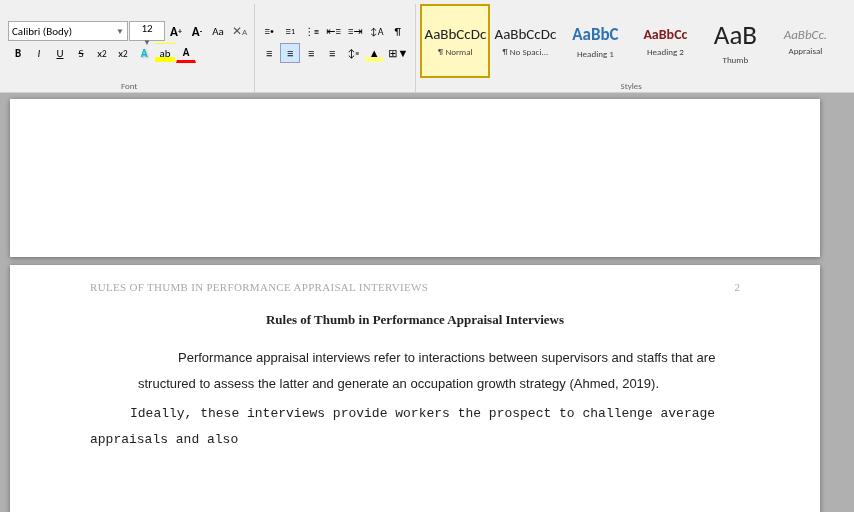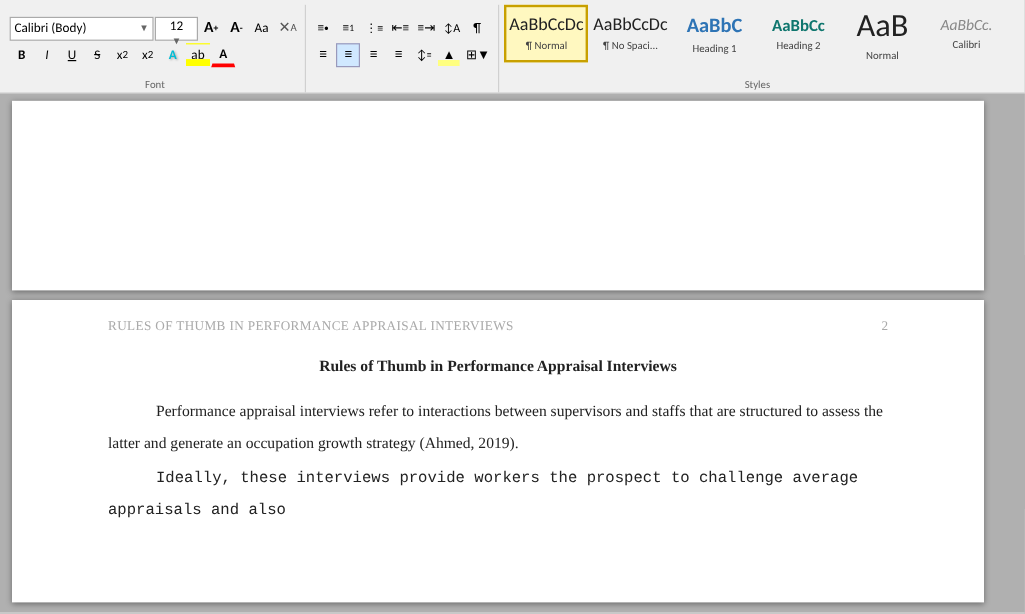--- a/index.html
+++ b/index.html
@@ -41,21 +41,21 @@
       min-width: 20px; height: 20px; padding: 0 2px; font-size: 11px; cursor: pointer;
       border: 1px solid transparent; background: transparent; white-space: nowrap;
     }
     .r-combo {
       display: flex; align-items: center; border: 1px solid #aaa; background: white;
       height: 20px; padding: 0 3px; font-size: 11px; gap: 2px; cursor: pointer;
     }
     .r-combo-arrow { font-size: 8px; color: #666; }
     .s-box {
       display: flex; flex-direction: column; align-items: center; justify-content: center;
-      width: 70px; height: 48px; cursor: pointer; border: 1px solid transparent; padding: 2px;
+      width: 70px; height: 74px; cursor: pointer; border: 1px solid transparent; padding: 2px;
     }
     .s-box.sel { background: #fff8c0; border: 2px solid #c8a000; }
     .s-lbl { font-size: 9px; color: #444; text-align: center; margin-top: 2px; }
   </style>
 </head>
 <body>
 
 <div class="rib">
   <div class="rib-inner">
 
@@ -127,32 +127,32 @@
           <div class="sbox-preview" style="font-size:15px;font-family:Calibri,sans-serif;color:#222;">AaBbCcDc</div>
           <div class="s-lbl">¶ No Spaci...</div>
         </div>
 
         <div class="s-box">
           <div class="sbox-preview" style="font-size:17px;font-family:Calibri,sans-serif;color:#2e74b5;font-weight:bold;">AaBbC</div>
           <div class="s-lbl">Heading 1</div>
         </div>
 
         <div class="s-box">
-          <div class="sbox-preview" style="font-size:14px;font-family:Calibri,sans-serif;color:#0f766e;font-weight:bold;">AaBbCc</div>
+          <div class="sbox-preview" style="font-size:14px;font-family:Calibri,sans-serif;color:#7f1d1d;font-weight:bold;">AaBbCc</div>
           <div class="s-lbl">Heading 2</div>
         </div>
 
         <div class="s-box">
           <div class="sbox-preview" style="font-size:27px;font-family:Calibri,sans-serif;color:#222;">AaB</div>
-          <div class="s-lbl">Normal</div>
+          <div class="s-lbl">Thumb</div>
         </div>
 
         <div class="s-box">
           <div class="sbox-preview" style="font-size:13px;font-family:Calibri,sans-serif;color:#888;font-style:italic;">AaBbCc.</div>
-          <div class="s-lbl">Calibri</div>
+          <div class="s-lbl">Appraisal</div>
         </div>
 
       </div>
       <span class="r-sect-label">Styles</span>
     </div>
 
   </div>
 </div>
 
 <div class="doc-area" style="height: calc(512px - 80px); background:#b0b0b0; padding: 6px 10px; overflow:hidden;">
@@ -160,21 +160,21 @@
   <div class="page page-first" style="width:810px;height:158px;background:white;box-shadow:0 1px 5px rgba(0,0,0,0.4);padding:20px 80px;font-family:'Times New Roman',serif;">
   </div>
 
   <div class="page page-second" style="width:810px;height:252px;background:white;box-shadow:0 1px 5px rgba(0,0,0,0.4);padding:16px 80px;font-family:'Times New Roman',serif;margin-top:8px;">
     <div class="page-header" style="display:flex;justify-content:space-between;margin-bottom:14px;">
       <span style="font-size:11px;color:#aaa;font-family:'Times New Roman',serif;letter-spacing:0.3px;text-transform:uppercase;">RULES OF THUMB IN PERFORMANCE APPRAISAL INTERVIEWS</span>
       <span style="font-size:11px;color:#aaa;font-family:'Times New Roman',serif;">2</span>
     </div>
     <div class="page-body">
       <div class="doc-title" style="text-align:center;font-weight:bold;margin-bottom:12px;font-size:13px;font-family:'Times New Roman',serif;line-height:2;">Rules of Thumb in Performance Appraisal Interviews</div>
-      <div style="text-indent:40px;font-size:13px;font-family:Liberation Serif, serif;line-height:2;margin-bottom:4px;">
+      <div style="text-indent:40px;font-size:13px;font-family:Liberation Sans, sans-serif;line-height:2;margin-bottom:4px;margin-left:48px;">
         <span>Performance appraisal interviews refer to interactions between supervisors and staffs that are structured to assess the latter and generate an occupation growth strategy (Ahmed, 2019).</span>
       </div>
       <div style="text-indent:40px;font-size:13px;font-family:Liberation Mono, monospace;line-height:2;">
         <span>Ideally, these interviews provide workers the prospect to challenge average appraisals and also</span>
       </div>
     </div>
   </div>
 
 </div>
 

